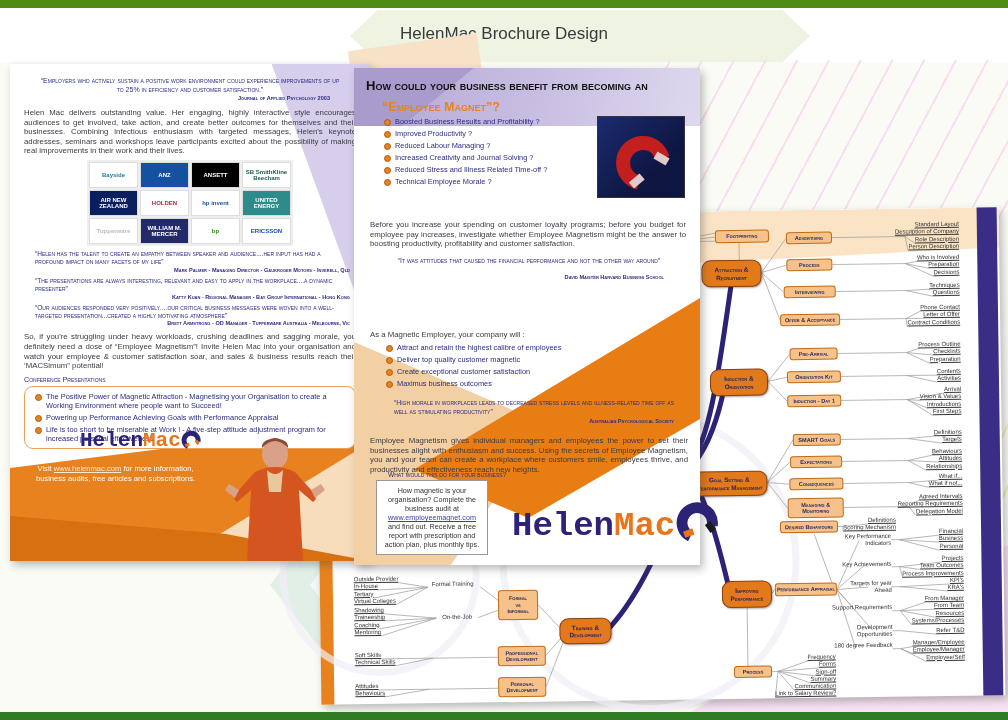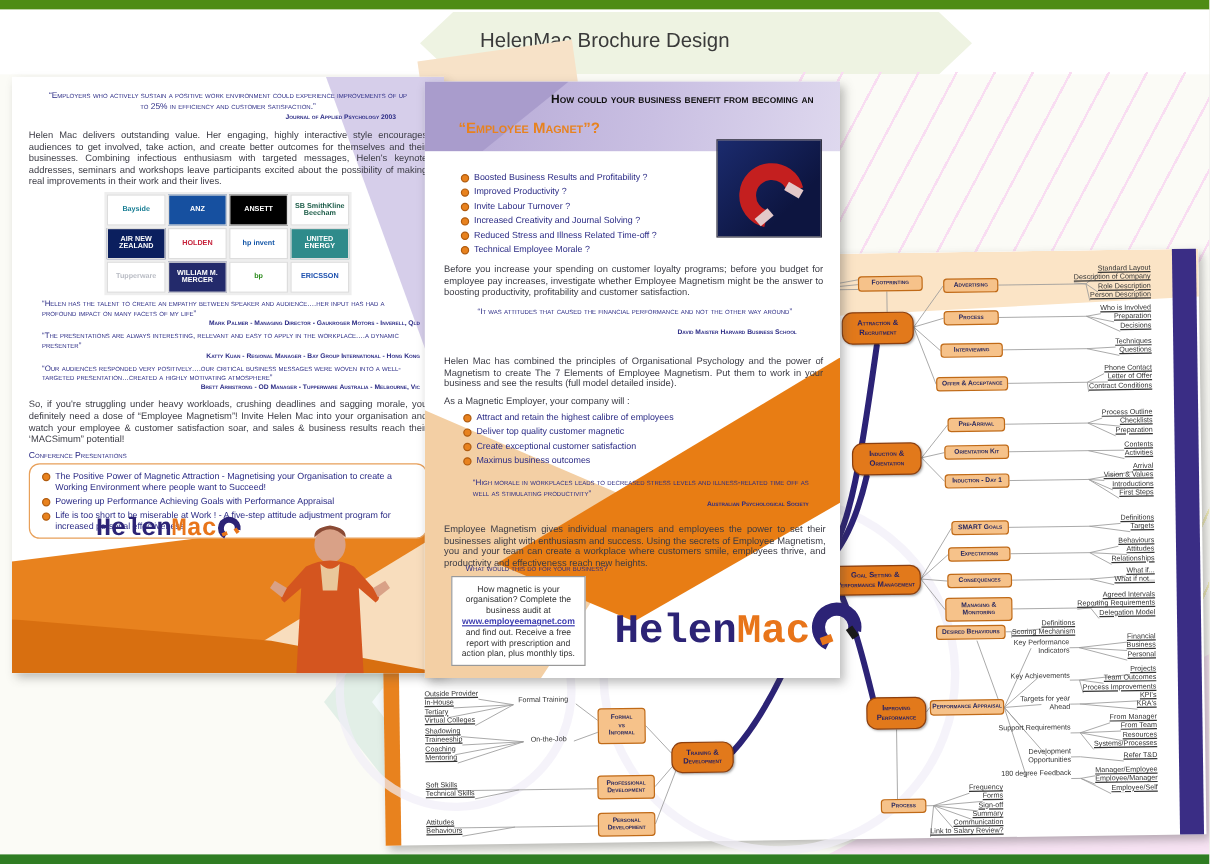--- a/index.html
+++ b/index.html
@@ -89,21 +89,21 @@
   #mp-headcut{position:absolute;left:0;top:0;width:120px;height:58px;background:#a99ccc;
      clip-path:polygon(0 0,100% 0,40% 100%,0 100%);}
   #mp-peachwedge{position:absolute;left:0;top:225px;width:346px;height:272px;background:#f3cfa4;
      clip-path:polygon(0 18%,55% 48%,28% 100%,0 100%);}
   #mp-orangewedge{position:absolute;left:60px;top:230px;width:286px;height:220px;background:#e87d14;
      clip-path:polygon(100% 0,100% 55%,40% 100%,0 78%);}
   #mp-magnetphoto{position:absolute;left:243px;top:48px;width:88px;height:82px;
      background:linear-gradient(135deg,#1b2b6e,#0d1540 70%);border:1px solid #334;}
   #mp-auditbox{position:absolute;left:22px;top:412px;width:112px;background:#fff;border:1px solid #999;
      padding:5px 6px;font-size:7.2px;line-height:9px;text-align:center;color:#333;}
-  #mp-auditbox a{color:#3b3bb0;font-weight:bold;}
+  #mp-auditbox a{color:#3b3bb0;}
   #mp-brand{position:absolute;left:158px;top:425px;font-size:34px;}
   .scq{text-align:center;}
   a{cursor:pointer;}
 </style>
 </head>
 <body>
 
 <div id="stage">
 
   <div id="topbar" class="bar"></div>
@@ -462,51 +462,53 @@
     <div id="woman">
       <svg width="120" height="129" viewBox="0 0 120 129">
         <ellipse cx="60" cy="22" rx="13" ry="15" fill="#d9a187"></ellipse>
         <path d="M47 16 Q60 2 73 16 Q74 8 60 6 Q46 8 47 16" fill="#8a4a35"></path>
         <path d="M40 40 Q60 30 80 40 L98 60 Q104 66 98 70 L84 58 L88 129 L32 129 L36 58 L22 70 Q16 66 22 60 Z" fill="#d4551f"></path>
         <path d="M96 58 l10 -6 l4 6 l-10 8 Z" fill="#d9a187"></path>
         <path d="M24 58 l-10 -6 l-4 6 l10 8 Z" fill="#d9a187"></path>
         <path d="M52 38 Q60 46 68 38 L66 60 L54 60 Z" fill="#e9c79a"></path>
       </svg>
     </div>
+    <div id="lp-footer">
+      <span>Visit </span><a href="#">www.helenmac.com</a><span> for more information, business audits, free articles and subscriptions.</span>
+    </div>
   </div>
 
   <div id="midpage" class="page">
     <div id="mp-peachwedge"></div>
     <div id="mp-orangewedge"></div>
     <div id="mp-head">
       <div id="mp-headcut"></div>
-      <div style="position:absolute;left:24px;top:10px;width:300px;font-weight:bold;font-variant:small-caps;font-size:10px;color:#111;text-align:right;">How could your business benefit from becoming an</div>
+      <div style="position:absolute;left:12px;top:10px;width:300px;font-weight:bold;font-variant:small-caps;font-size:13px;color:#111;">How could your business benefit from becoming an</div>
       <div style="position:absolute;left:28px;top:32px;font-weight:bold;font-variant:small-caps;font-size:12.5px;color:#e8821e;">“Employee Magnet”?</div>
     </div>
     <div id="mp-magnetphoto">
       <svg width="86" height="80" viewBox="0 0 86 80">
         <g transform="rotate(-25 43 40)">
           <path d="M30 62 A20 20 0 1 1 62 50" fill="none" stroke="#c41f1f" stroke-width="14"></path>
           <rect x="22" y="56" width="14" height="8" fill="#e3c9c9" transform="rotate(-15 29 60)"></rect>
           <rect x="54" y="46" width="14" height="8" fill="#e3c9c9" transform="rotate(55 61 50)"></rect>
         </g>
       </svg>
     </div>
-    <div class="bullets" style="position:absolute;left:28px;top:72px;width:210px;">
+    <div class="bullets" style="position:absolute;left:28px;top:46px;width:210px;">
         <div class="item">Boosted Business Results and Profitability ?</div>
         <div class="item">Improved Productivity ?</div>
-        <div class="item">Invite Labour Turnover ?</div>
+        <div class="item">Reduced Labour Managing ?</div>
         <div class="item">Increased Creativity and Journal Solving ?</div>
         <div class="item">Reduced Stress and Illness Related Time-off ?</div>
         <div class="item">Technical Employee Morale ?</div>
       </div>
     <div class="body-t" style="position:absolute;left:16px;top:152px;width:316px;">Before you increase your spending on customer loyalty programs; before you budget for employee pay increases, investigate whether Employee Magnetism might be the answer to boosting productivity, profitability and customer satisfaction.</div>
     <div class="quote scq" style="position:absolute;left:40px;top:188px;width:270px;font-size:6.8px;">“It was attitudes that caused the financial performance and not the other way around”</div>
     <div class="attr" style="position:absolute;left:60px;top:206px;width:250px;">David Maister  Harvard Business School</div>
-    <div class="body-t" style="position:absolute;left:16px;top:228px;width:316px;">Helen Mac has combined the principles of Organisational Psychology and the power of Magnetism to create The 7 Elements of Employee Magnetism. Put them to work in your business and see the results (full model detailed inside).</div>
     <div style="position:absolute;left:16px;top:262px;font-size:7.8px;color:#3b3b44;">As a Magnetic Employer, your company will :</div>
     <div class="bullets" style="position:absolute;left:30px;top:272px;width:240px;">
         <div class="item">Attract and retain the highest calibre of employees</div>
         <div class="item">Deliver top quality customer magnetic</div>
         <div class="item">Create exceptional customer satisfaction</div>
         <div class="item">Maximus business outcomes</div>
       </div>
     <div class="quote" style="position:absolute;left:40px;top:330px;width:280px;font-size:6.8px;">“High morale in workplaces leads to decreased stress levels and  illness-related time off as well as stimulating productivity”</div>
     <div class="attr" style="position:absolute;left:80px;top:350px;width:240px;">Australian Psychological Society</div>
     <div class="body-t" style="position:absolute;left:16px;top:368px;width:318px;">Employee Magnetism gives individual managers and employees the power to set their businesses alight with enthusiasm and success.   Using the secrets of Employee Magnetism, you and your team can create a workplace where customers smile, employees thrive, and productivity and effectiveness reach new heights.</div>

